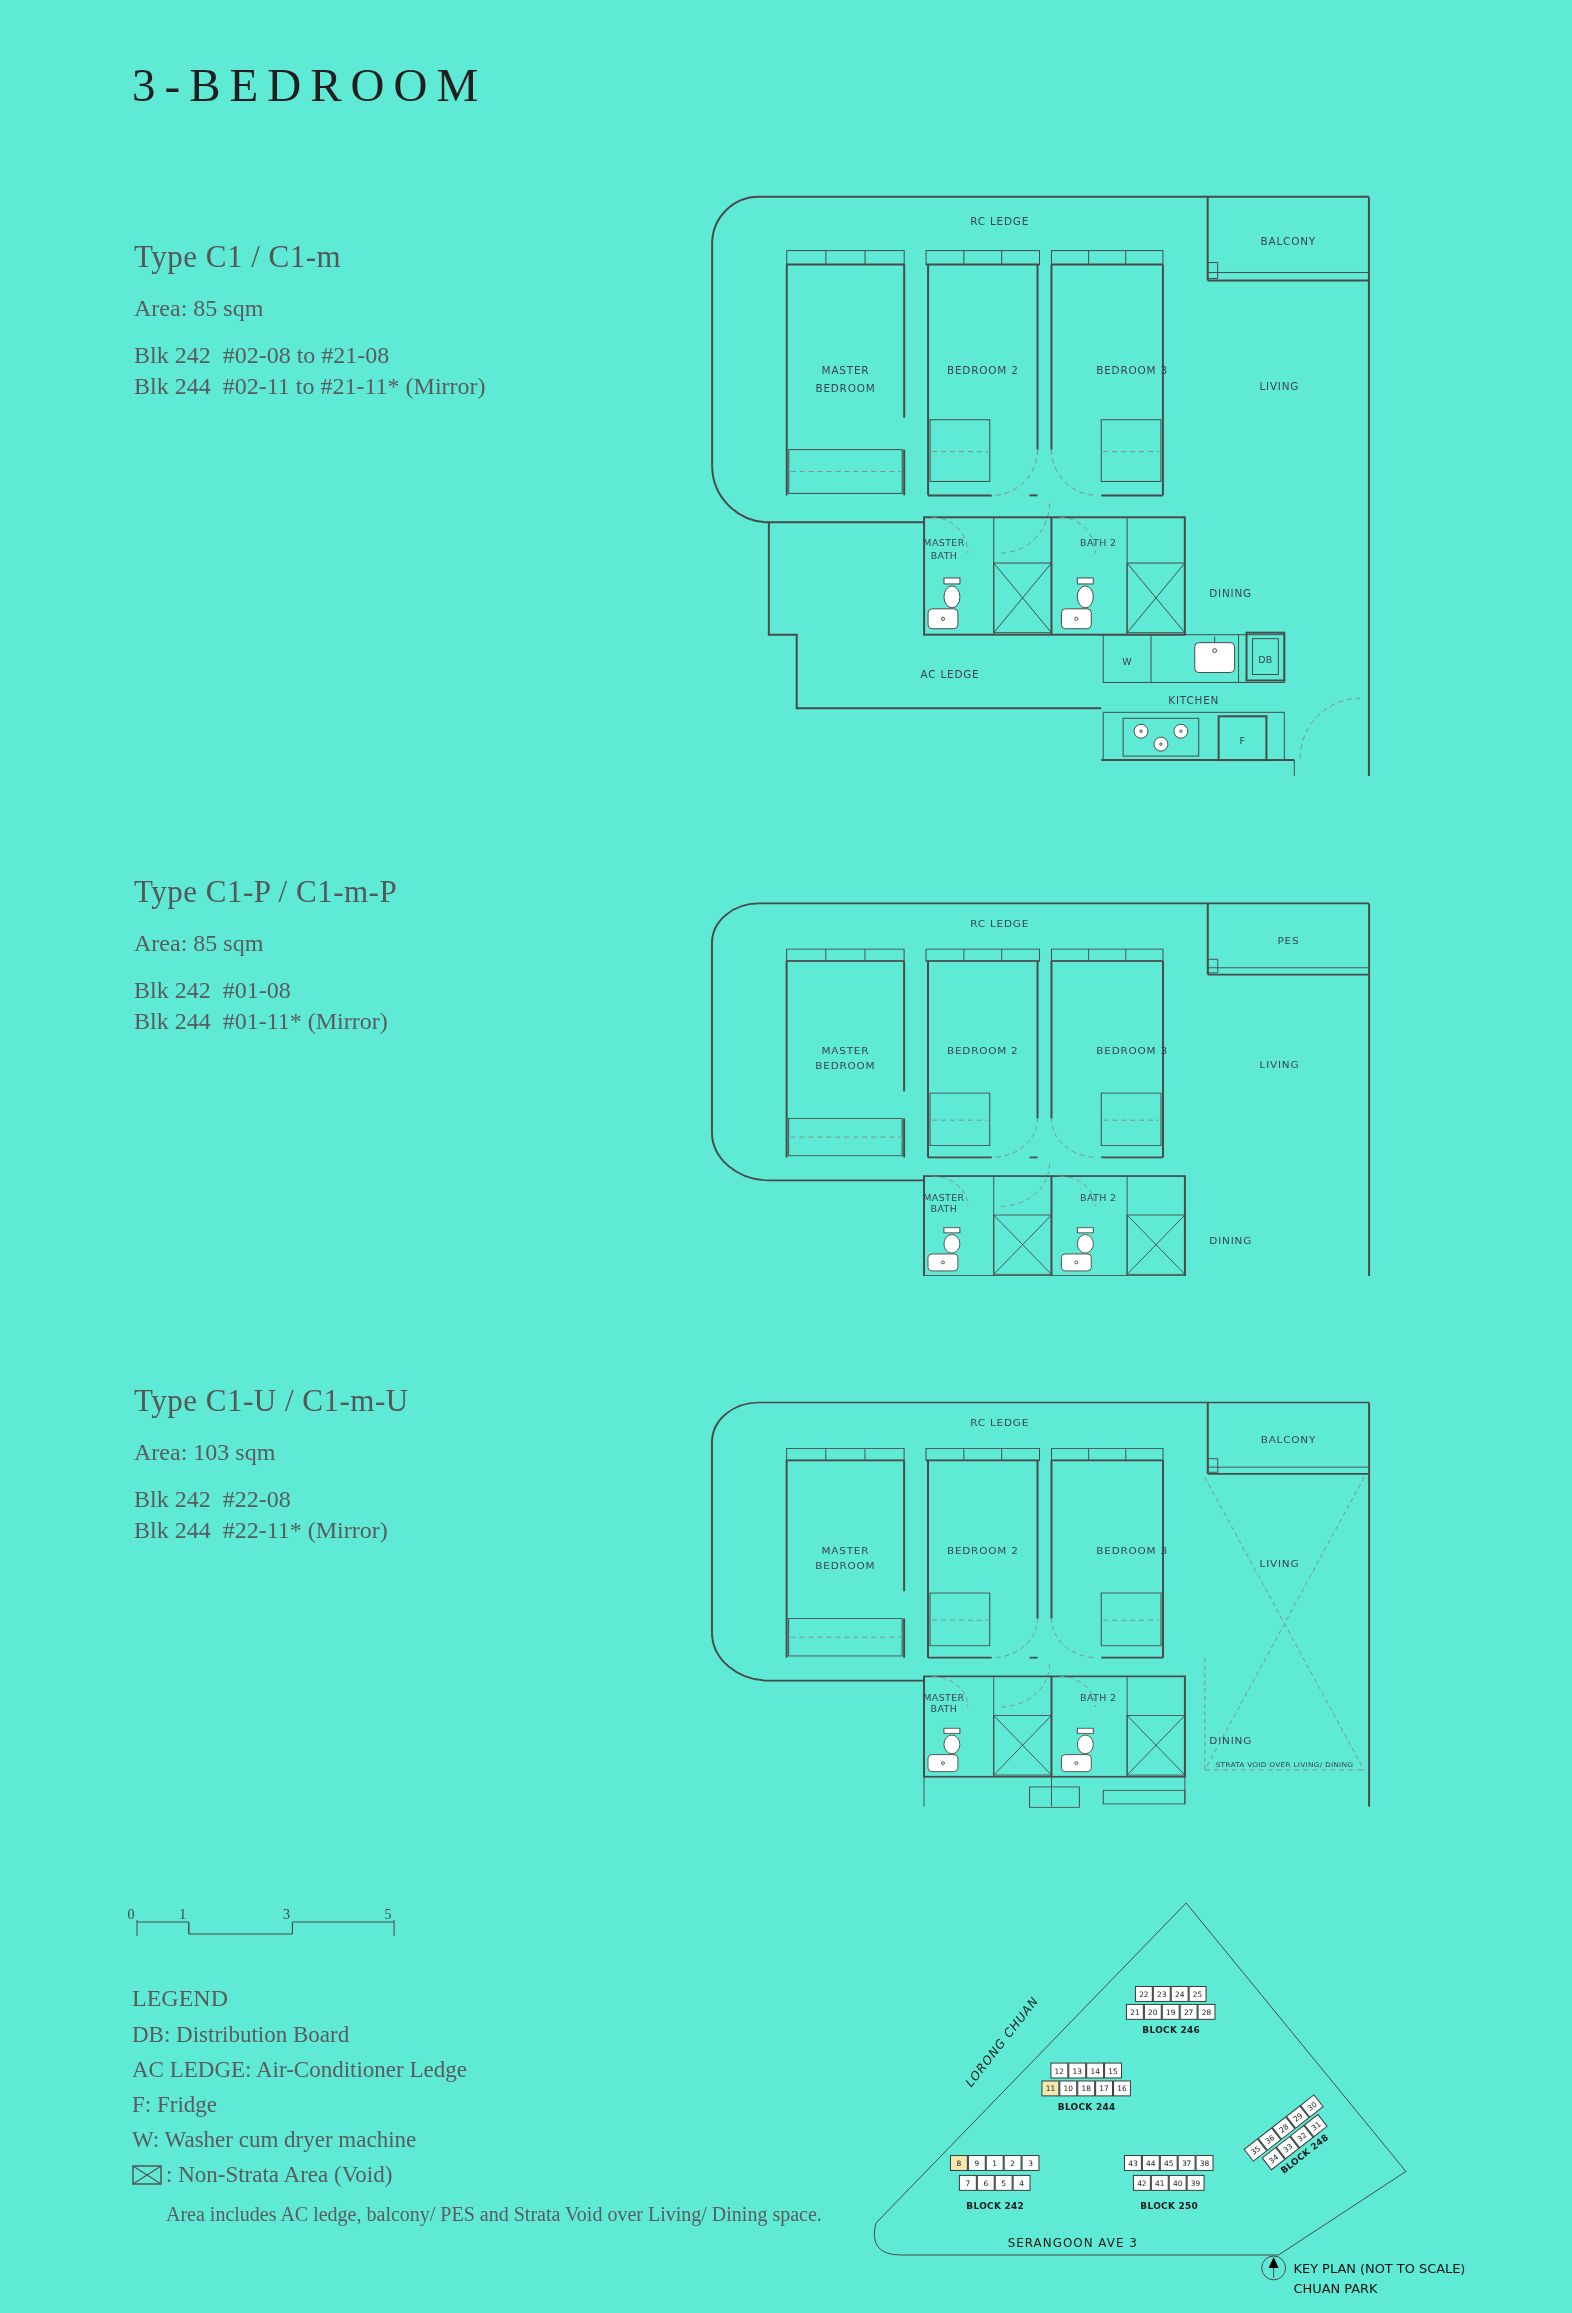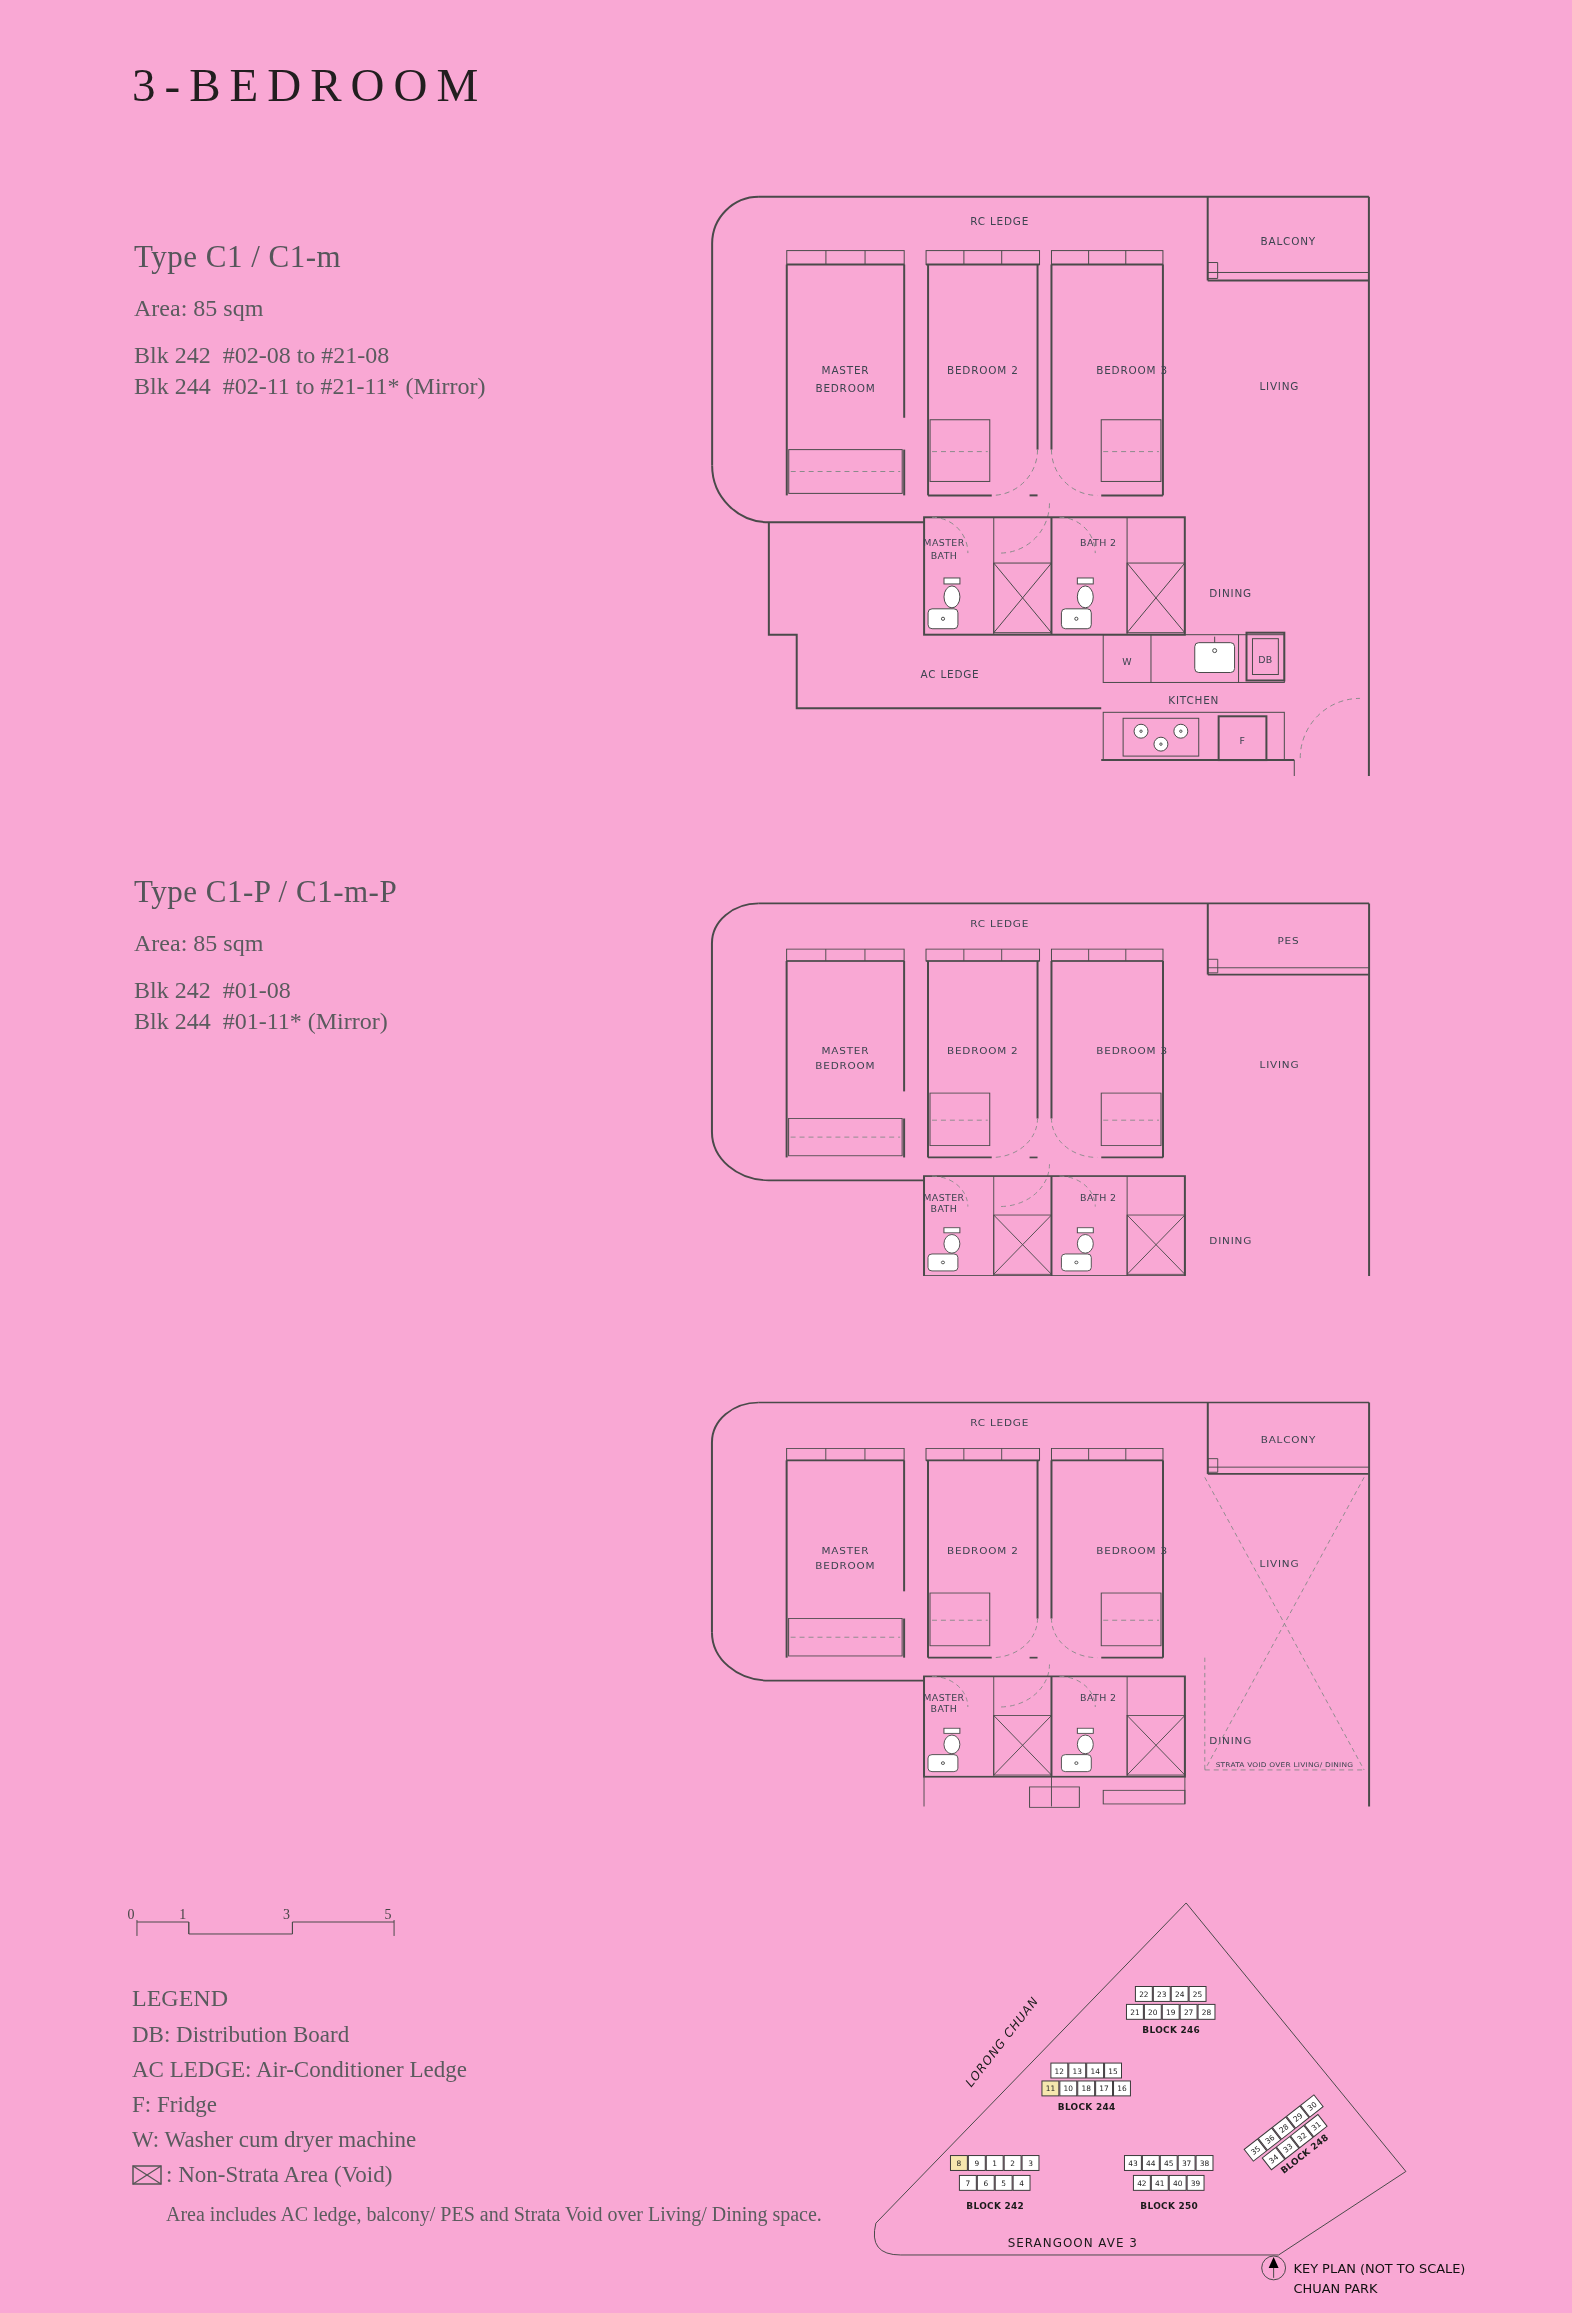--- a/index.html
+++ b/index.html
@@ -1,16 +1,16 @@
 <!DOCTYPE html>
 <html><head>
 <meta charset="utf-8">
 <style>
   html,body{margin:0;padding:0;background:#ffffff;}
-  #page{position:relative;width:1572px;height:2313px;background:#f9a8d4;overflow:hidden;
+  #page{position:relative;width:1572px;height:2313px;background:#5eead4;overflow:hidden;
         font-family:"Liberation Serif", serif;color:#58595b;}
   .abs{position:absolute;}
   #title{left:132px;top:58px;font-size:47px;letter-spacing:9px;color:#221e1f;font-weight:400;}
   .section-text{left:134px;width:418px;height:179px;text-align:center;}
   .sec-heading{position:absolute;top:0;left:0;font-size:31px;color:#55565a;letter-spacing:0.5px;}
   .sec-area{position:absolute;top:56px;left:0;font-size:24px;color:#5a5b5e;}
   .blk0{position:absolute;top:103px;left:0;font-size:24px;color:#5a5b5e;white-space:pre;}
   .blk1{position:absolute;top:134px;left:0;font-size:24px;color:#5a5b5e;white-space:pre;}
   svg{display:block;}
   
@@ -218,20 +218,26 @@
         <rect x="362" y="444" width="30" height="20" rx="4" class="fix"></rect>
         <circle cx="377" cy="454" r="1.6" class="fix"></circle>
         <path d="M232 352 A36 36 0 0 1 268 388" class="dash"></path>
         <path d="M360 352 A36 36 0 0 1 396 388" class="dash"></path>
         <text class="plan-label-sm" text-anchor="middle"><tspan x="244" y="381">MASTER</tspan><tspan x="244" y="394">BATH</tspan></text>
         <text x="399" y="381" class="plan-label-sm" text-anchor="middle">BATH 2</text>
         <text x="532" y="432" class="plan-label" text-anchor="middle">DINING</text>
       </g>
     </svg>
 
+  <div class="abs section-text" style="top:1383px;">
+    <div class="sec-heading">Type C1-U / C1-m-U</div>
+    <div class="sec-area">Area: 103 sqm</div>
+    <div class="blk0">Blk 242  #22-08</div>
+    <div class="blk1">Blk 244  #22-11* (Mirror)</div>
+  </div>
   <svg id="plan2" class="abs" style="left:701px;top:1377px;" width="687" height="438" viewBox="0 0 690 515" preserveAspectRatio="none">
       <g>
         <path d="M58 30 H671" class="wall"></path>
         <path d="M58 30 A47 47 0 0 0 11 77 V300" class="wall"></path>
         <path d="M11 300 A57 57 0 0 0 68 357 H224" class="wall"></path>
         <path d="M671 30 V505" class="wall"></path>
         <path d="M509 30 V114" class="wall"></path>
         <path d="M509 106 H671" class="thin"></path>
         <path d="M509 114 H671" class="wall"></path>
         <path d="M509 96 h10 v16 h-10 z" class="thin"></path>

